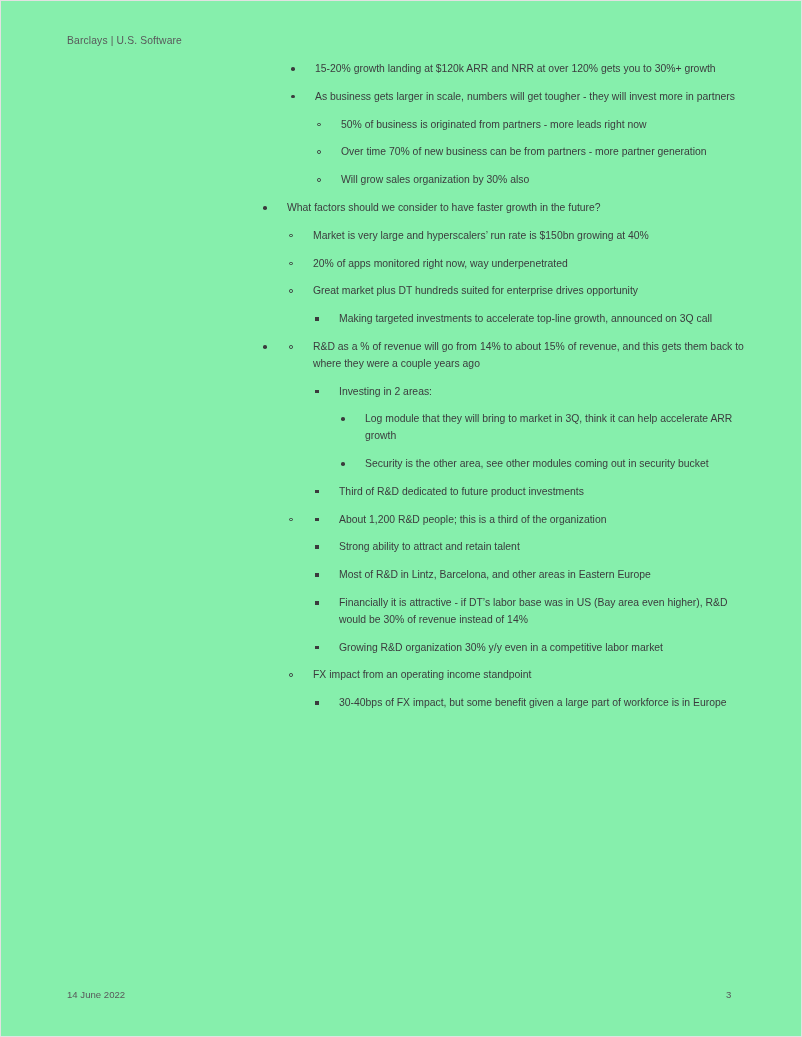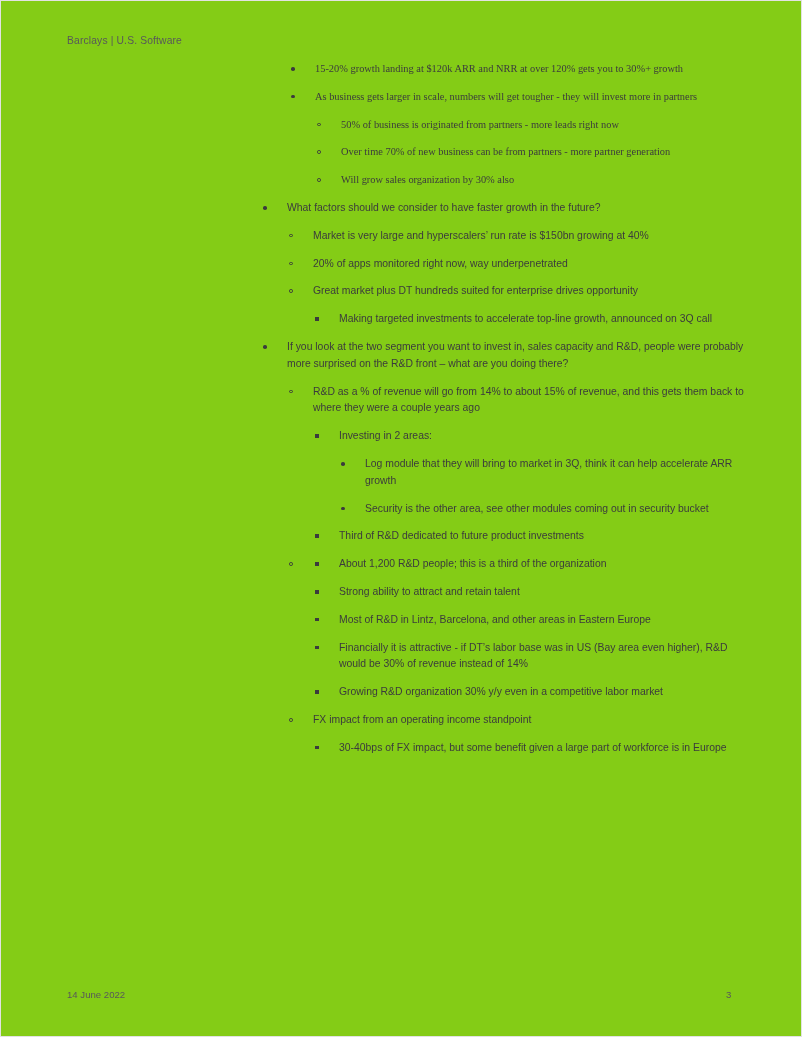--- a/index.html
+++ b/index.html
@@ -10,21 +10,21 @@
   }
   body {
     font-family: "Liberation Sans", "DejaVu Sans", sans-serif;
     -webkit-font-smoothing: antialiased;
   }
 
   .page {
     position: relative;
     width: 802px;
     height: 1037px;
-    background: #84cc16;
+    background: #86efac;
     box-sizing: border-box;
     border: 1px solid #e2e2e2;
     box-shadow: 0 0 3px rgba(0,0,0,0.10);
     overflow: hidden;
   }
 
   
   .page-header {
     position: absolute;
     top: 34px;
@@ -69,21 +69,21 @@
     color: #3b3b3d;
     line-height: 16.8px;
   }
 
   .bullet-item > .btext {
     display: block;
   }
 
   
   .lvl1 { margin-left: 260px; }   
-  .lvl2 { margin-left: 288px; font-family: Liberation Serif, serif; }   
+  .lvl2 { margin-left: 288px; }   
 
   
   .lvl1 { width: 470px; }
   .lvl2 { width: 442px; }
 
   .nested { list-style: none; margin: 11px 0 0 0; padding: 0; }
   .nested > .bullet-item { margin-left: 0; }
 
   
   .m-disc::before {
@@ -191,21 +191,20 @@
                 <li class="bullet-item m-square">
                   <span class="marker"></span>
                   <span class="btext">Making targeted investments to accelerate top-line growth, announced on 3Q call</span>
                 </li>
               </ul>
             </li>
           </ul>
         </li>
         <li class="bullet-item m-disc lvl1">
           <span class="marker"></span>
-          <span class="btext">If you look at the two segment you want to invest in, sales capacity and R&amp;D, people were probably more surprised on the R&amp;D front – what are you doing there?</span>
           <ul class="nested">
             <li class="bullet-item m-circle">
               <span class="marker"></span>
               <span class="btext">R&amp;D as a % of revenue will go from 14% to about 15% of revenue, and this gets them back to where they were a couple years ago</span>
               <ul class="nested">
                 <li class="bullet-item m-square">
                   <span class="marker"></span>
                   <span class="btext">Investing in 2 areas:</span>
                   <ul class="nested">
                     <li class="bullet-item m-disc">

